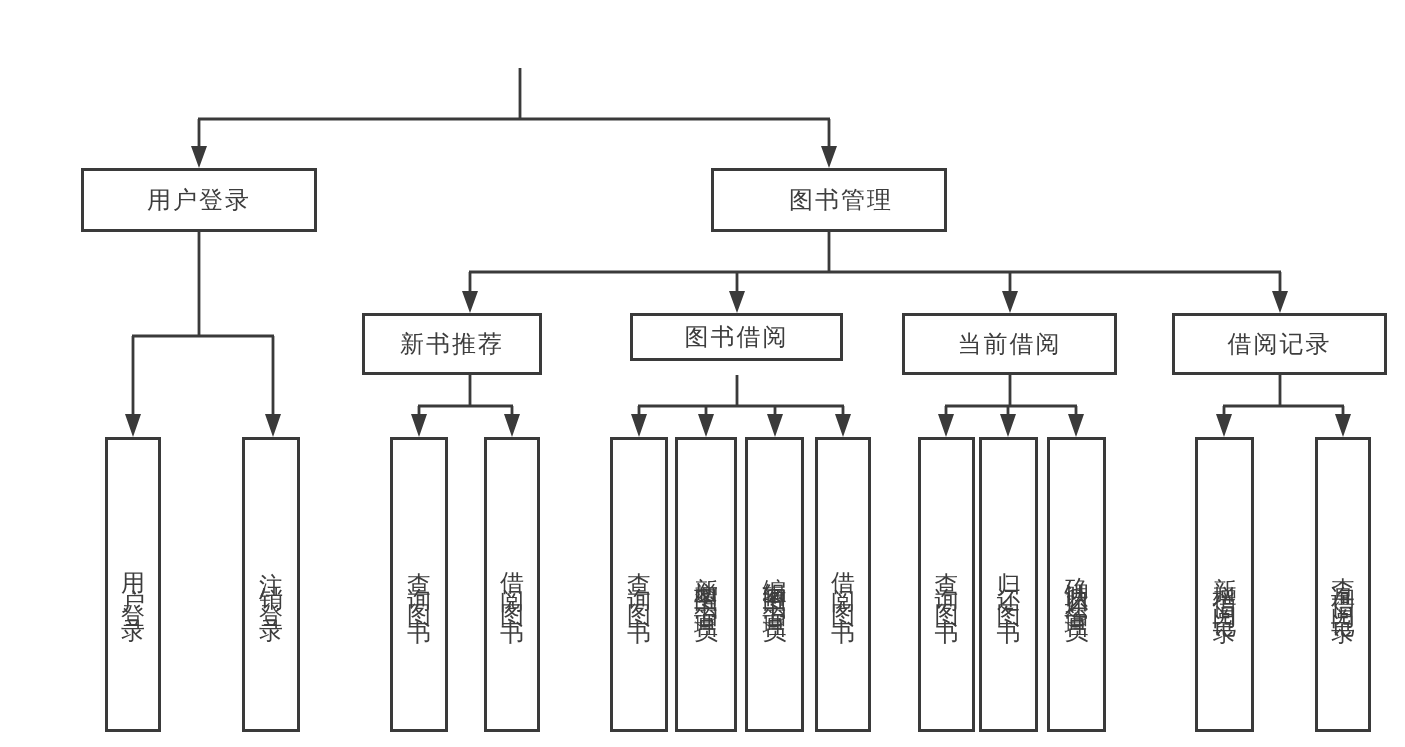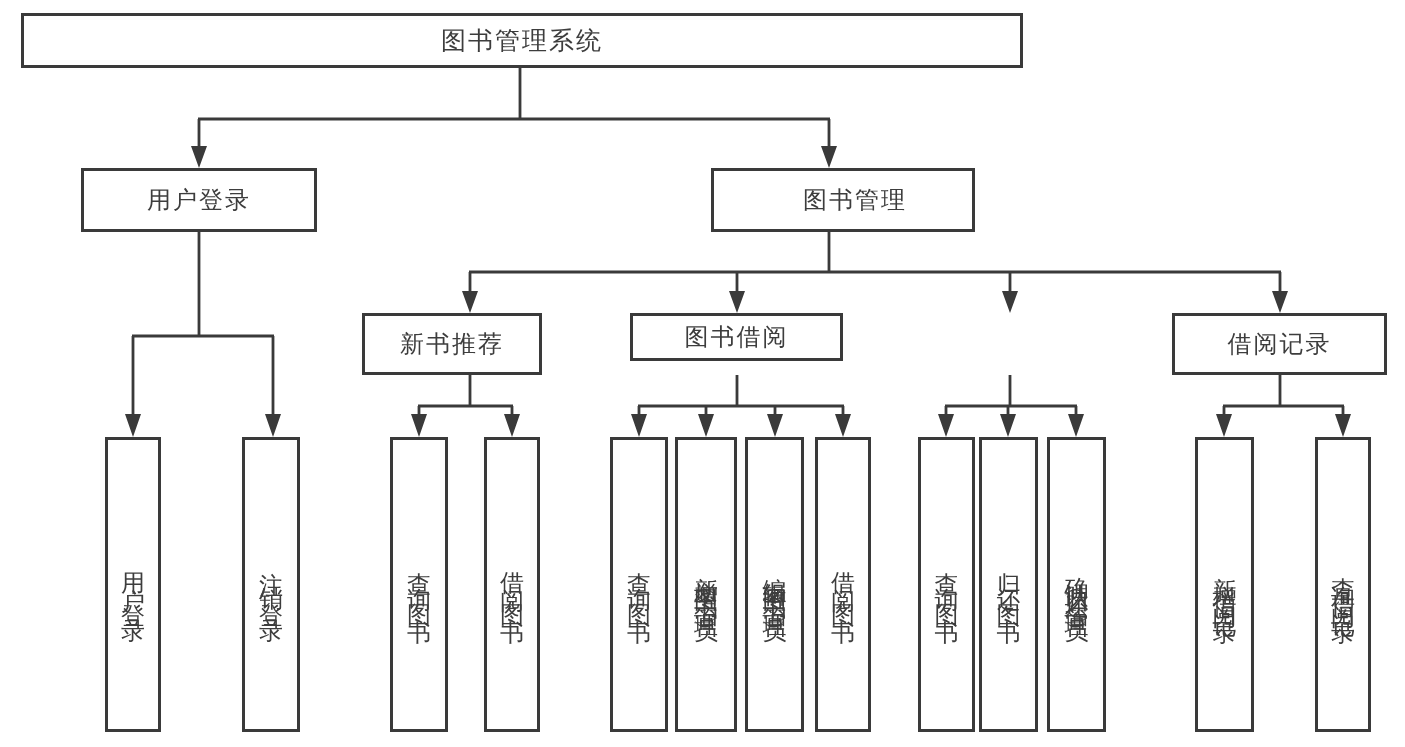--- a/index.html
+++ b/index.html
@@ -105,36 +105,36 @@
       M698 414 L714 414 L706 437 Z
       M767 414 L783 414 L775 437 Z
       M835 414 L851 414 L843 437 Z
       M938 414 L954 414 L946 437 Z
       M1000 414 L1016 414 L1008 437 Z
       M1068 414 L1084 414 L1076 437 Z
       M1216 414 L1232 414 L1224 437 Z
       M1335 414 L1351 414 L1343 437 Z"></path>
   </svg>
 
-  <div class="box root" style="left:21px; top:13px; width:1002px; height:55px;">
-    <span class="lbl">图书管理系统</span>
-  </div>
 
   <div class="box mid" style="left:81px; top:168px; width:236px; height:64px;">
     <span class="lbl">用户登录</span>
   </div>
-  <div class="box mid" style="left:711px; top:168px; width:264px; height:64px;padding-left:24px;">
+  <div class="box mid" style="left:711px; top:168px; width:236px; height:64px;padding-left:24px;">
     <span class="lbl">图书管理</span>
   </div>
 
   <div class="box mid" style="left:362px; top:313px; width:180px; height:62px;">
     <span class="lbl">新书推荐</span>
   </div>
   <div class="box mid" style="left:630px; top:313px; width:213px; height:48px;">
     <span class="lbl">图书借阅</span>
+  </div>
+  <div class="box mid" style="left:902px; top:313px; width:215px; height:62px;">
+    <span class="lbl">当前借阅</span>
   </div>
   <div class="box mid" style="left:1172px; top:313px; width:215px; height:62px;">
     <span class="lbl">借阅记录</span>
   </div>
 
   <div class="box leaf" style="left:105px; width:56px;">
     <span class="lbl">用户登录</span>
   </div>
   <div class="box leaf" style="left:242px; width:58px;">
     <span class="lbl">注销登录</span>

